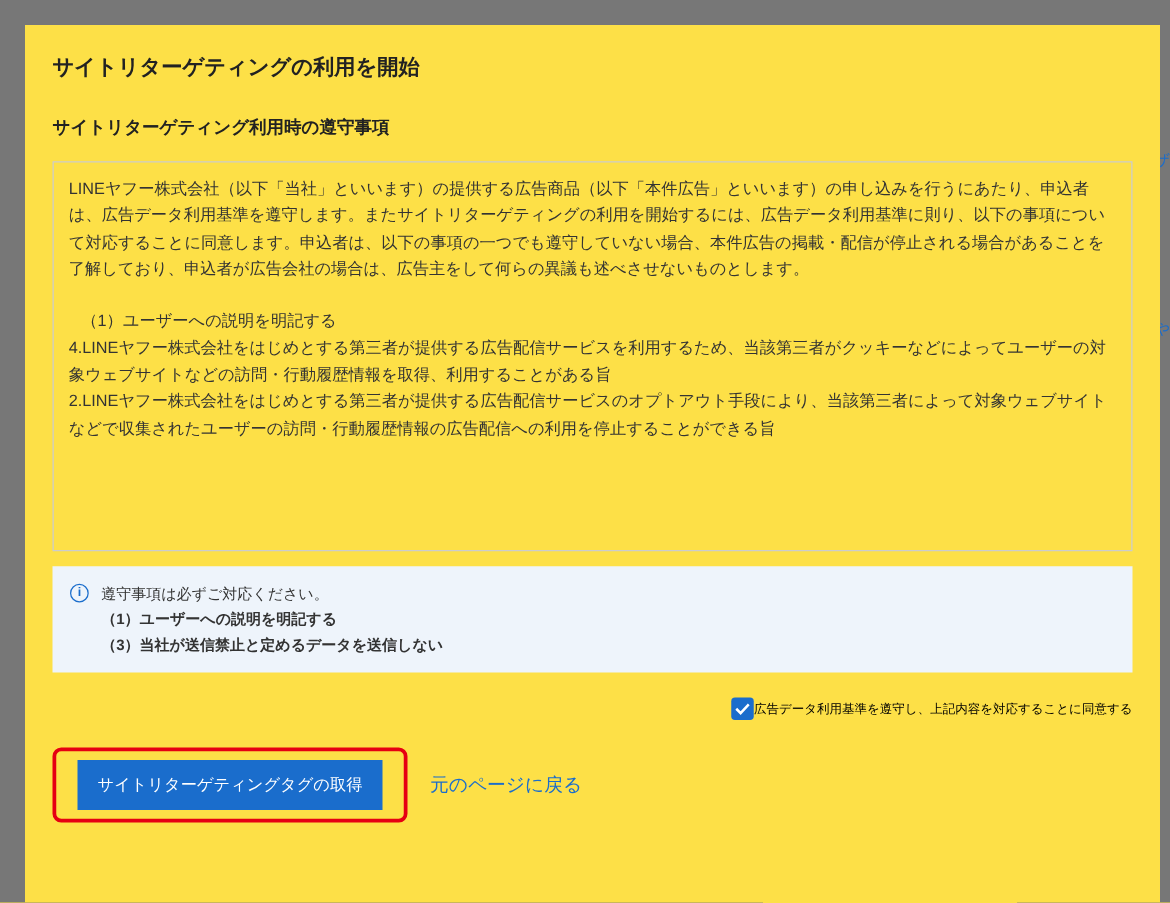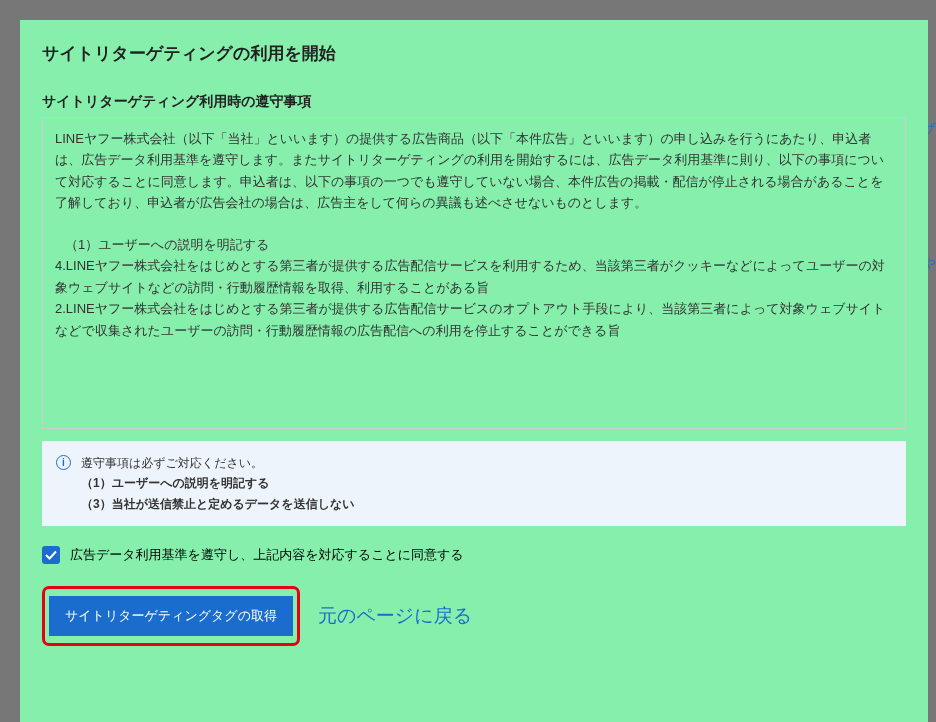--- a/index.html
+++ b/index.html
@@ -24,21 +24,21 @@
       top: 255px;
       color: #1a6dcc;
       font-size: 12px;
     }
     .modal {
       position: absolute;
       top: 20px;
       left: 20px;
       right: 8px;
       bottom: 0;
-      background: #86efac;
+      background: #fde047;
       padding: 22px 22px 0 22px;
     }
     .modal-title {
       font-size: 17px;
       font-weight: bold;
       color: #222;
       margin-bottom: 28px;
     }
     .intro {
       font-size: 13px;
@@ -47,21 +47,21 @@
       margin-bottom: 16px;
     }
     .intro a {
       color: #1a6dcc;
       text-decoration: none;
     }
     .section-heading {
       font-size: 14px;
       font-weight: bold;
       color: #222;
-      margin-bottom: 6px;
+      margin-bottom: 18px;
     }
     .terms-box {
       border: 1px solid #ccc;
       height: 312px;
       overflow-y: scroll;
       padding: 10px 12px;
       font-size: 13px;
       color: #333;
       line-height: 1.65;
       margin-bottom: 12px;
@@ -95,23 +95,23 @@
       margin-top: 2px;
       font-weight: bold;
     }
     .notice-content { line-height: 1.7; }
     .notice-content .notice-sub {
       font-weight: bold;
     }
     .agree-row {
       display: flex;
       align-items: center;
-      gap: 10px;
-      font-size: 13px;
+      font-size: 10px;
       margin-bottom: 22px;
+      justify-content: flex-end;
     }
     .checkbox {
       width: 18px;
       height: 18px;
       background: #1a6dcc;
       border-radius: 3px;
       display: inline-flex;
       align-items: center;
       justify-content: center;
       cursor: pointer;
@@ -119,36 +119,36 @@
     }
     .checkbox svg { width: 12px; height: 12px; }
     .action-row {
       display: flex;
       align-items: center;
       gap: 18px;
     }
     .highlight-box {
       border: 3px solid #e60012;
       border-radius: 7px;
-      padding: 7px 4px;
+      padding: 7px 17px;
       display: inline-block;
     }
     .primary-btn {
       background: #1a6dcc;
       color: #fff;
       border: none;
       padding: 11px 16px;
       font-size: 13px;
       cursor: pointer;
       font-family: inherit;
     }
     .back-link {
       color: #1a6dcc;
       text-decoration: none;
-      font-size: 19px;
+      font-size: 15px;
       cursor: pointer;
     }
     
     .terms-box::-webkit-scrollbar { width: 16px; }
     .terms-box::-webkit-scrollbar-track { background: #f1f1f1; }
     .terms-box::-webkit-scrollbar-thumb { background: #c1c1c1; }
   </style>
 </head>
 <body>
 

